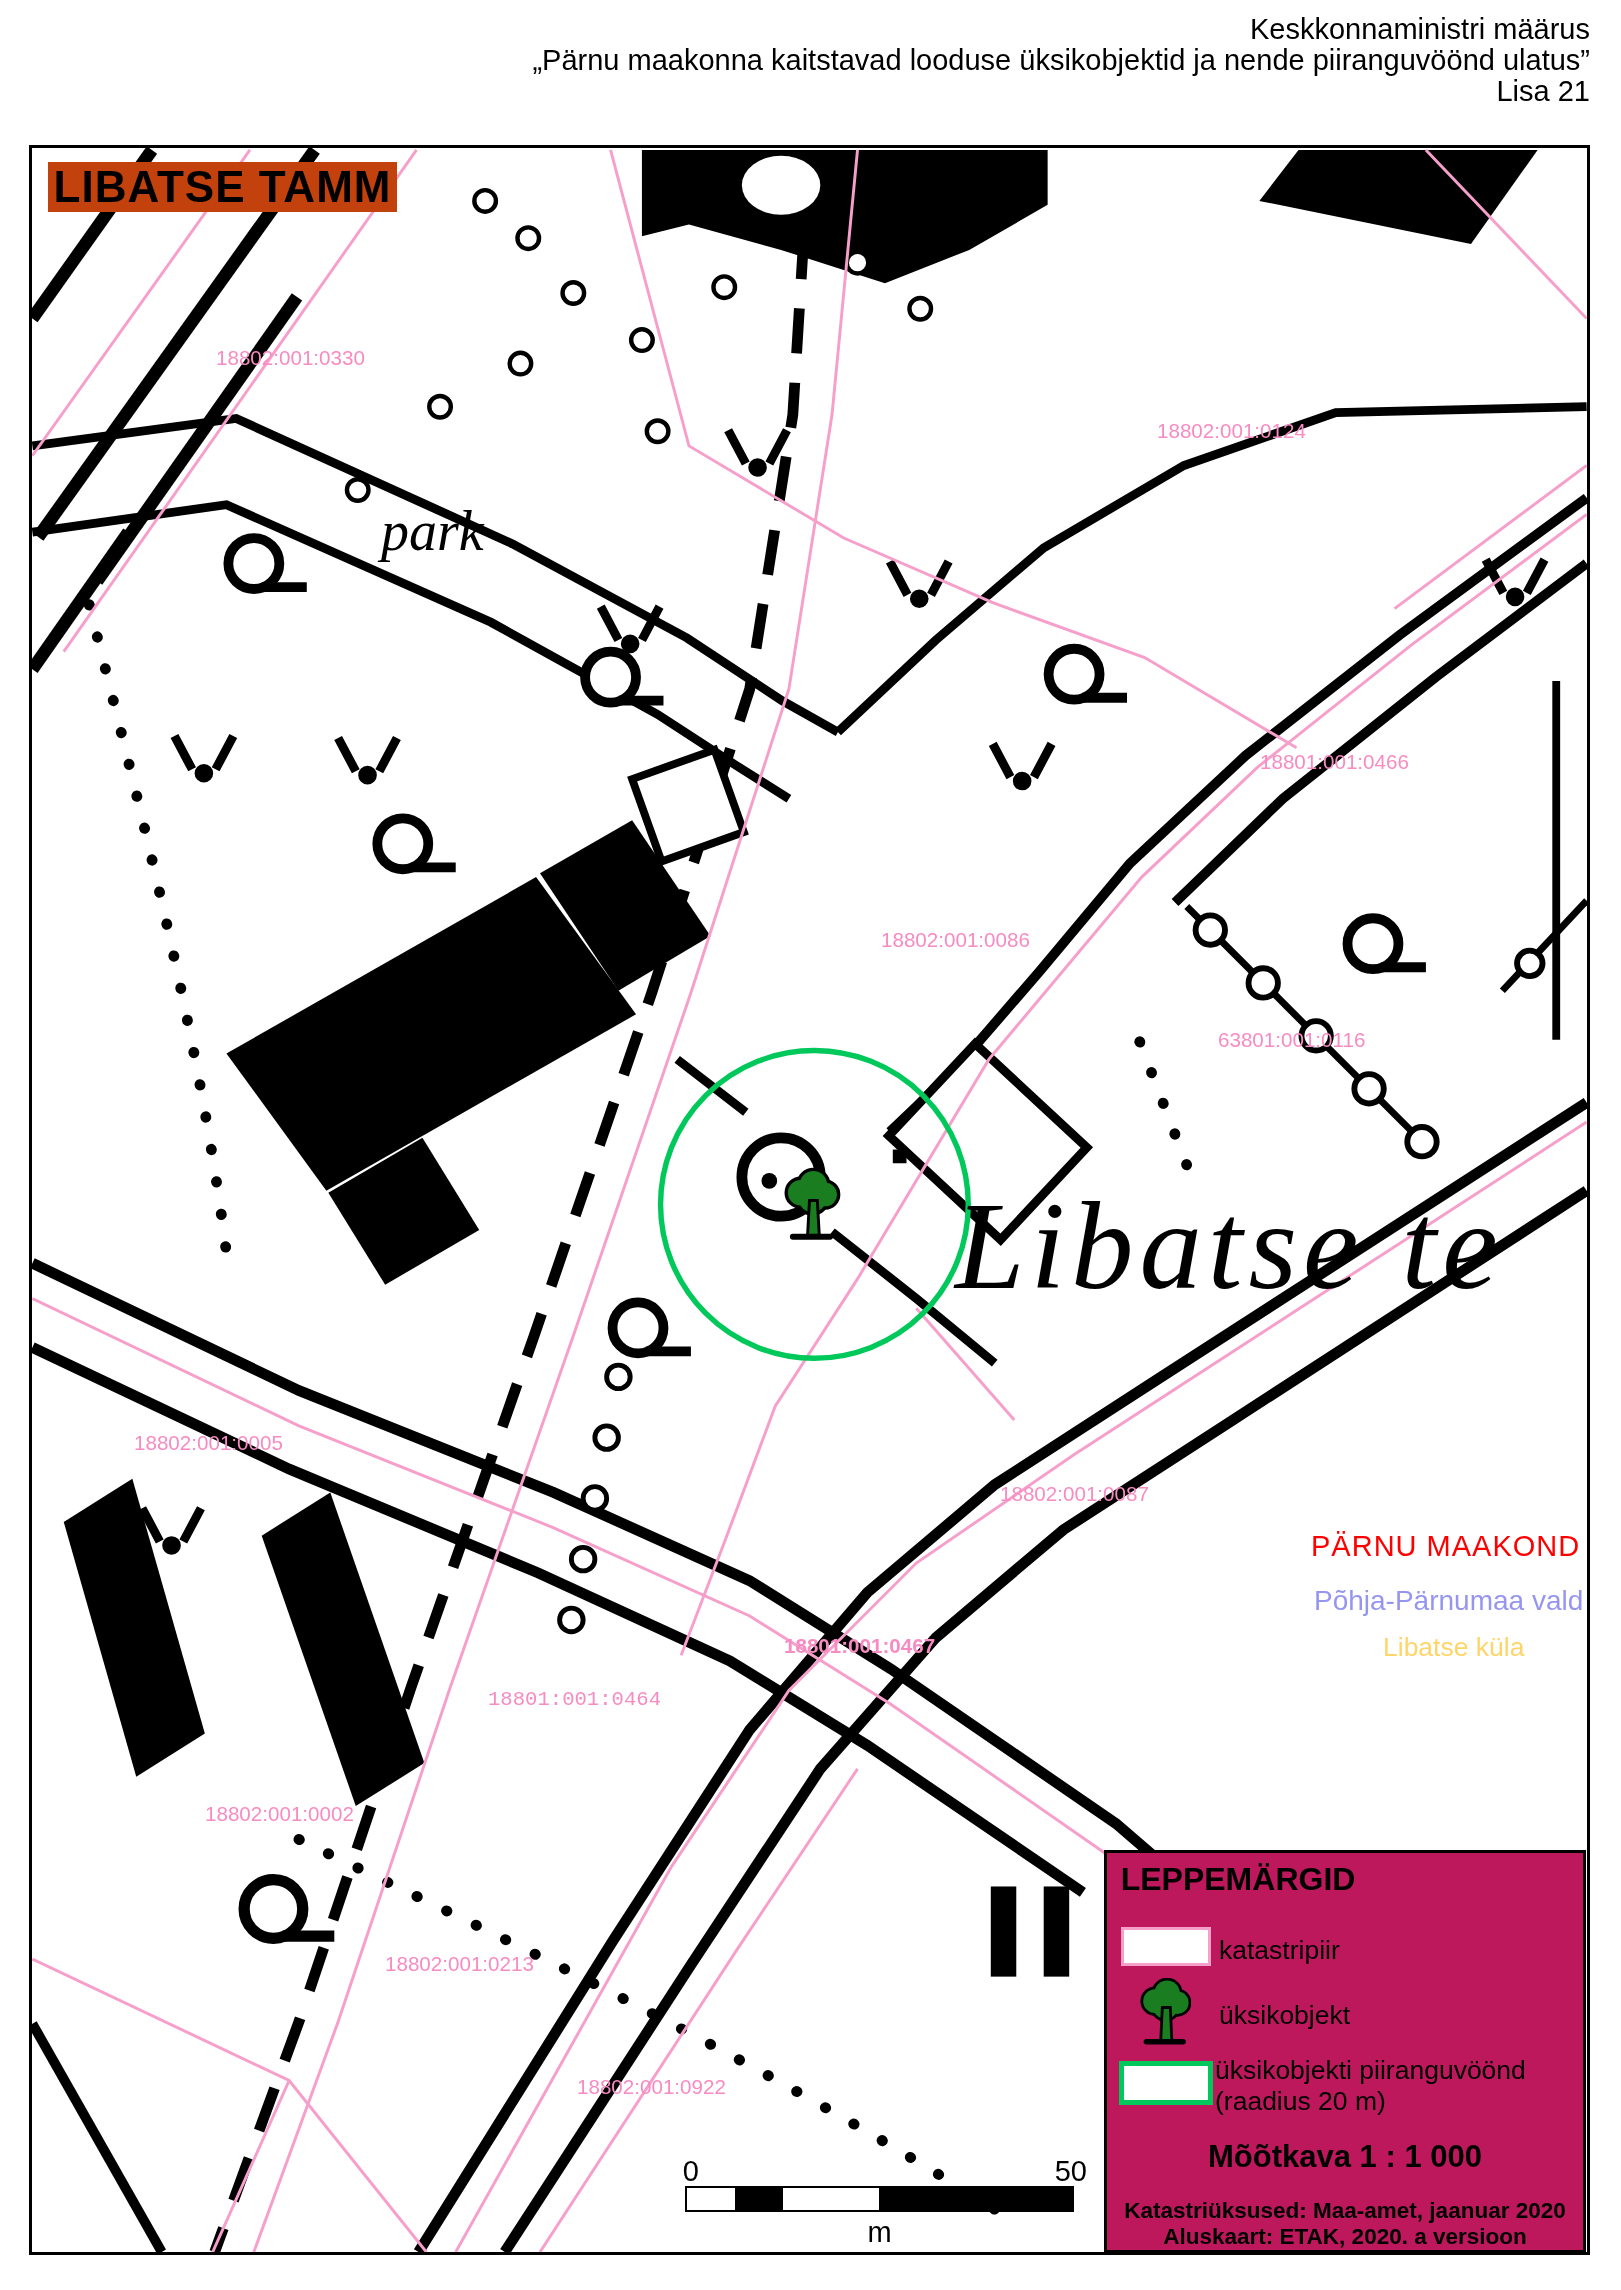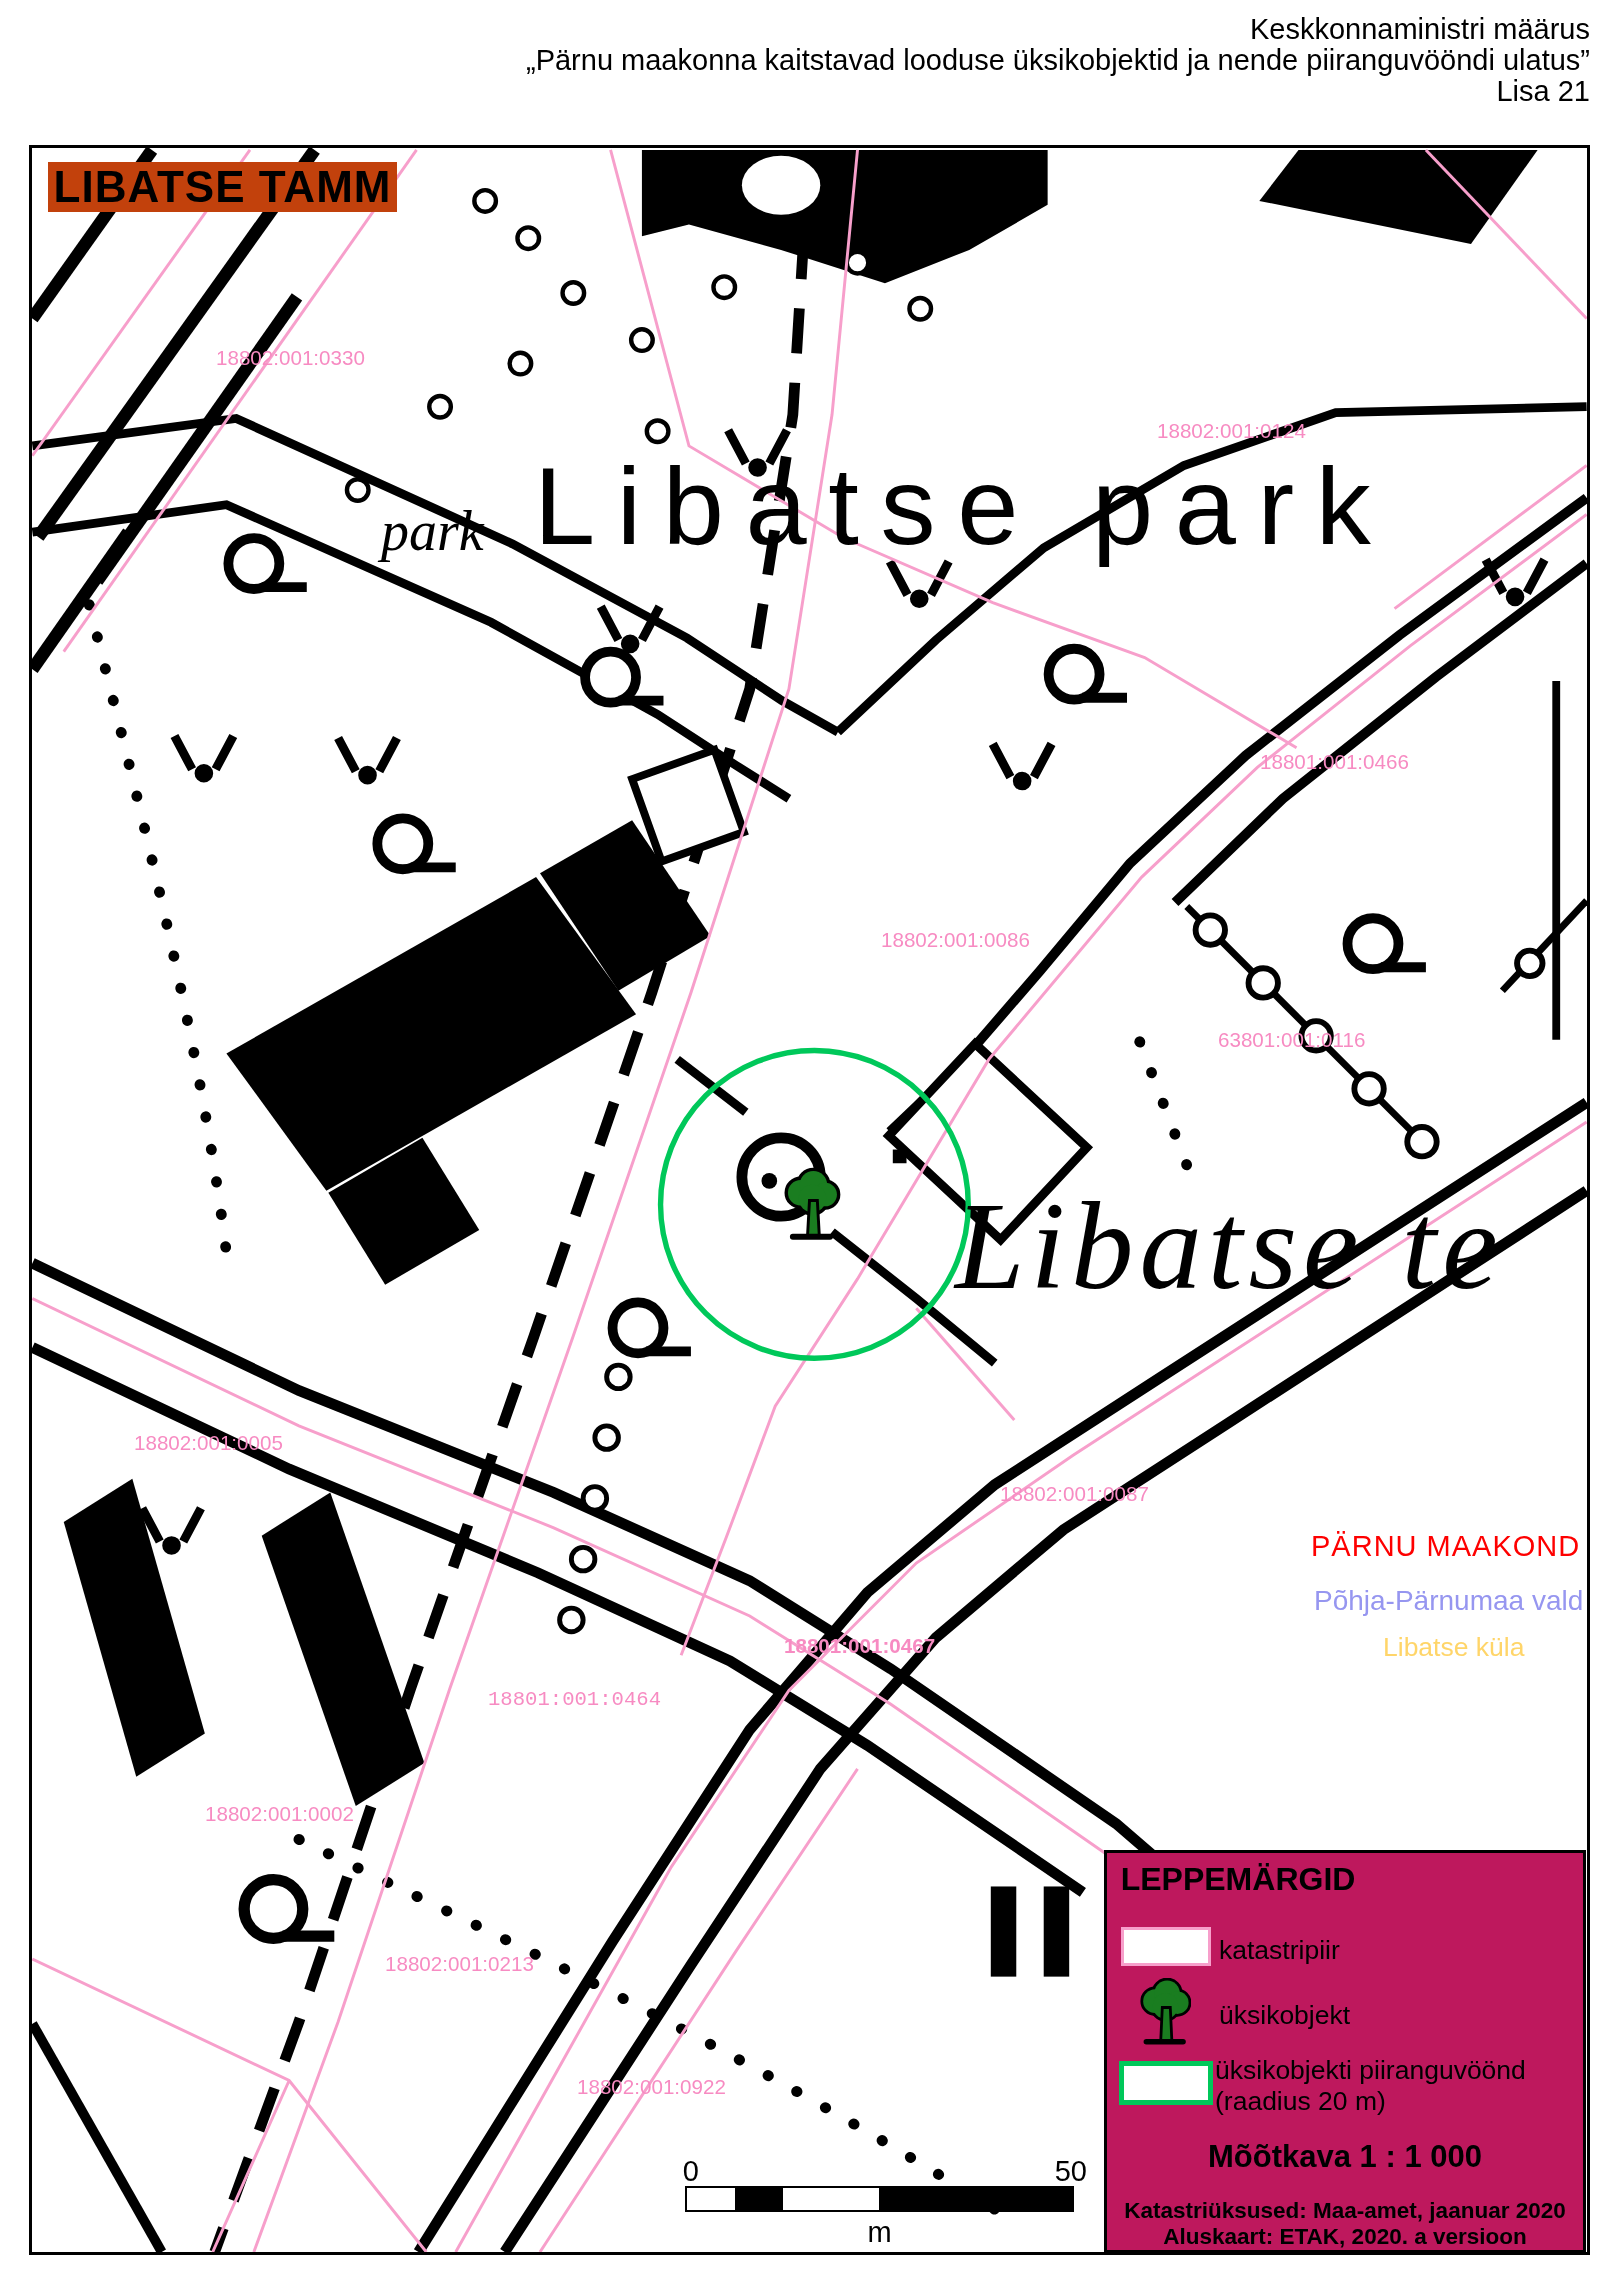--- a/index.html
+++ b/index.html
@@ -42,21 +42,21 @@
   .sb-bar{position:absolute;left:9.8px;top:31px;width:389px;height:25.5px;border:2.9px solid #000;display:flex;box-sizing:border-box;}
   .seg{height:100%;} .seg.w{background:#fff;} .seg.b{background:#000;}
   .sb-m{position:absolute;left:0;top:61px;width:409px;text-align:center;font-size:29px;}
 </style>
 </head>
 <body>
 
 <div class="page">
 
   <div class="hdr hdr1">Keskkonnaministri määrus</div>
-  <div class="hdr hdr2">„Pärnu maakonna kaitstavad looduse üksikobjektid ja nende piiranguvööndi ulatus”</div>
+  <div class="hdr hdr2">„Pärnu maakonna kaitstavad looduse üksikobjektid ja nende piiranguvöönd ulatus”</div>
   <div class="hdr hdr3">Lisa 21</div>
 
   <div class="map-frame">
 
     <svg class="mapsvg" width="1555" height="2104" viewBox="30 148 1586 2147">
 
       <g stroke="#000" fill="none">
 
         <path d="M 152 150 L 30 322" stroke-width="13"></path>
         <path d="M 318 150 L 36 545" stroke-width="13"></path>
@@ -236,21 +236,20 @@
               <circle cx="0" cy="-38" r="14"></circle>
           </g>
           <path d="M -5 0 L -3 -36 L 5 -36 L 7 0 Z" fill="#1A7D20" stroke="#000" stroke-width="3"></path>
           <path d="M -20 1 H 18" stroke="#000" stroke-width="6" stroke-linecap="round"></path>
         </g>
       </g>
     </svg>
 
     <div class="map-title">LIBATSE TAMM</div>
     <div class="lbl lbl-park">park</div>
-    <div class="lbl lbl-bigpark">Libatse park</div>
     <div class="lbl lbl-street">Libatse te</div>
     <div class="lbl lbl-county">PÄRNU MAAKOND</div>
     <div class="lbl lbl-muni">Põhja-Pärnumaa vald</div>
     <div class="lbl lbl-village">Libatse küla</div>
 
     <div>
         <span class="cad" style="left: 184px; top: 198px;">18802:001:0330</span>
         <span class="cad" style="left: 1125px; top: 271px;">18802:001:0124</span>
         <span class="cad" style="left: 1228px; top: 602px;">18801:001:0466</span>
         <span class="cad" style="left: 849px; top: 780px;">18802:001:0086</span>

